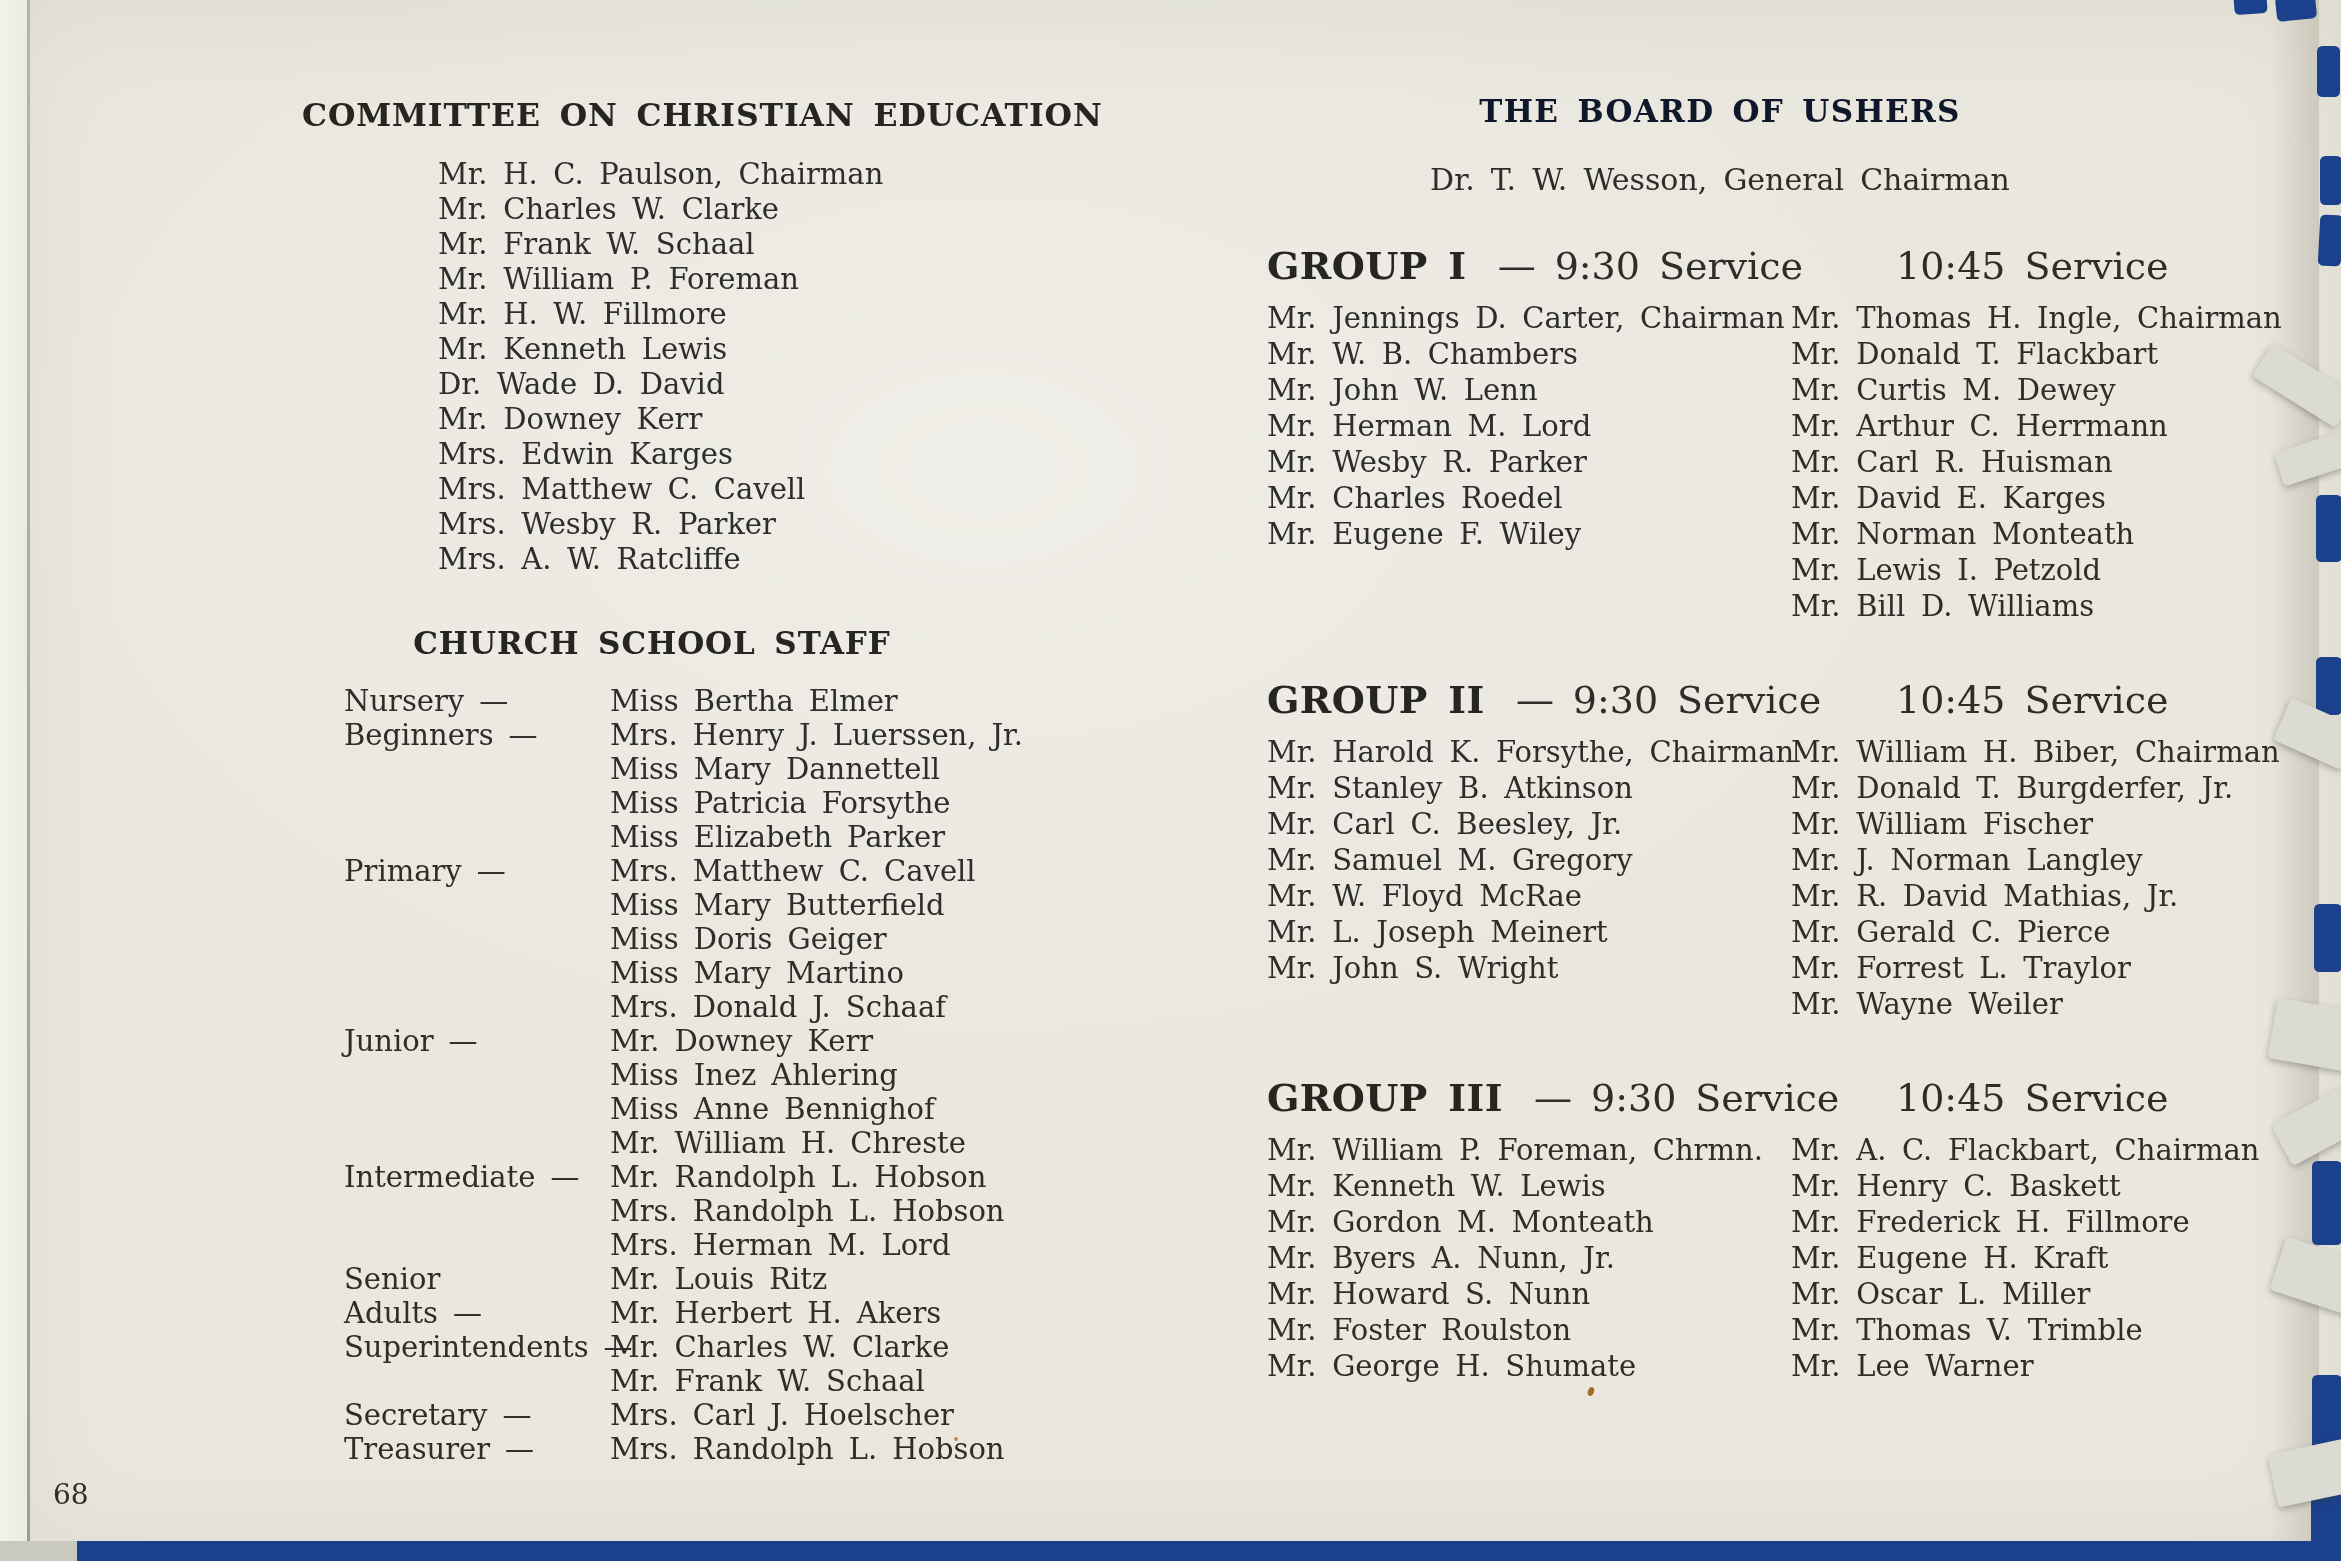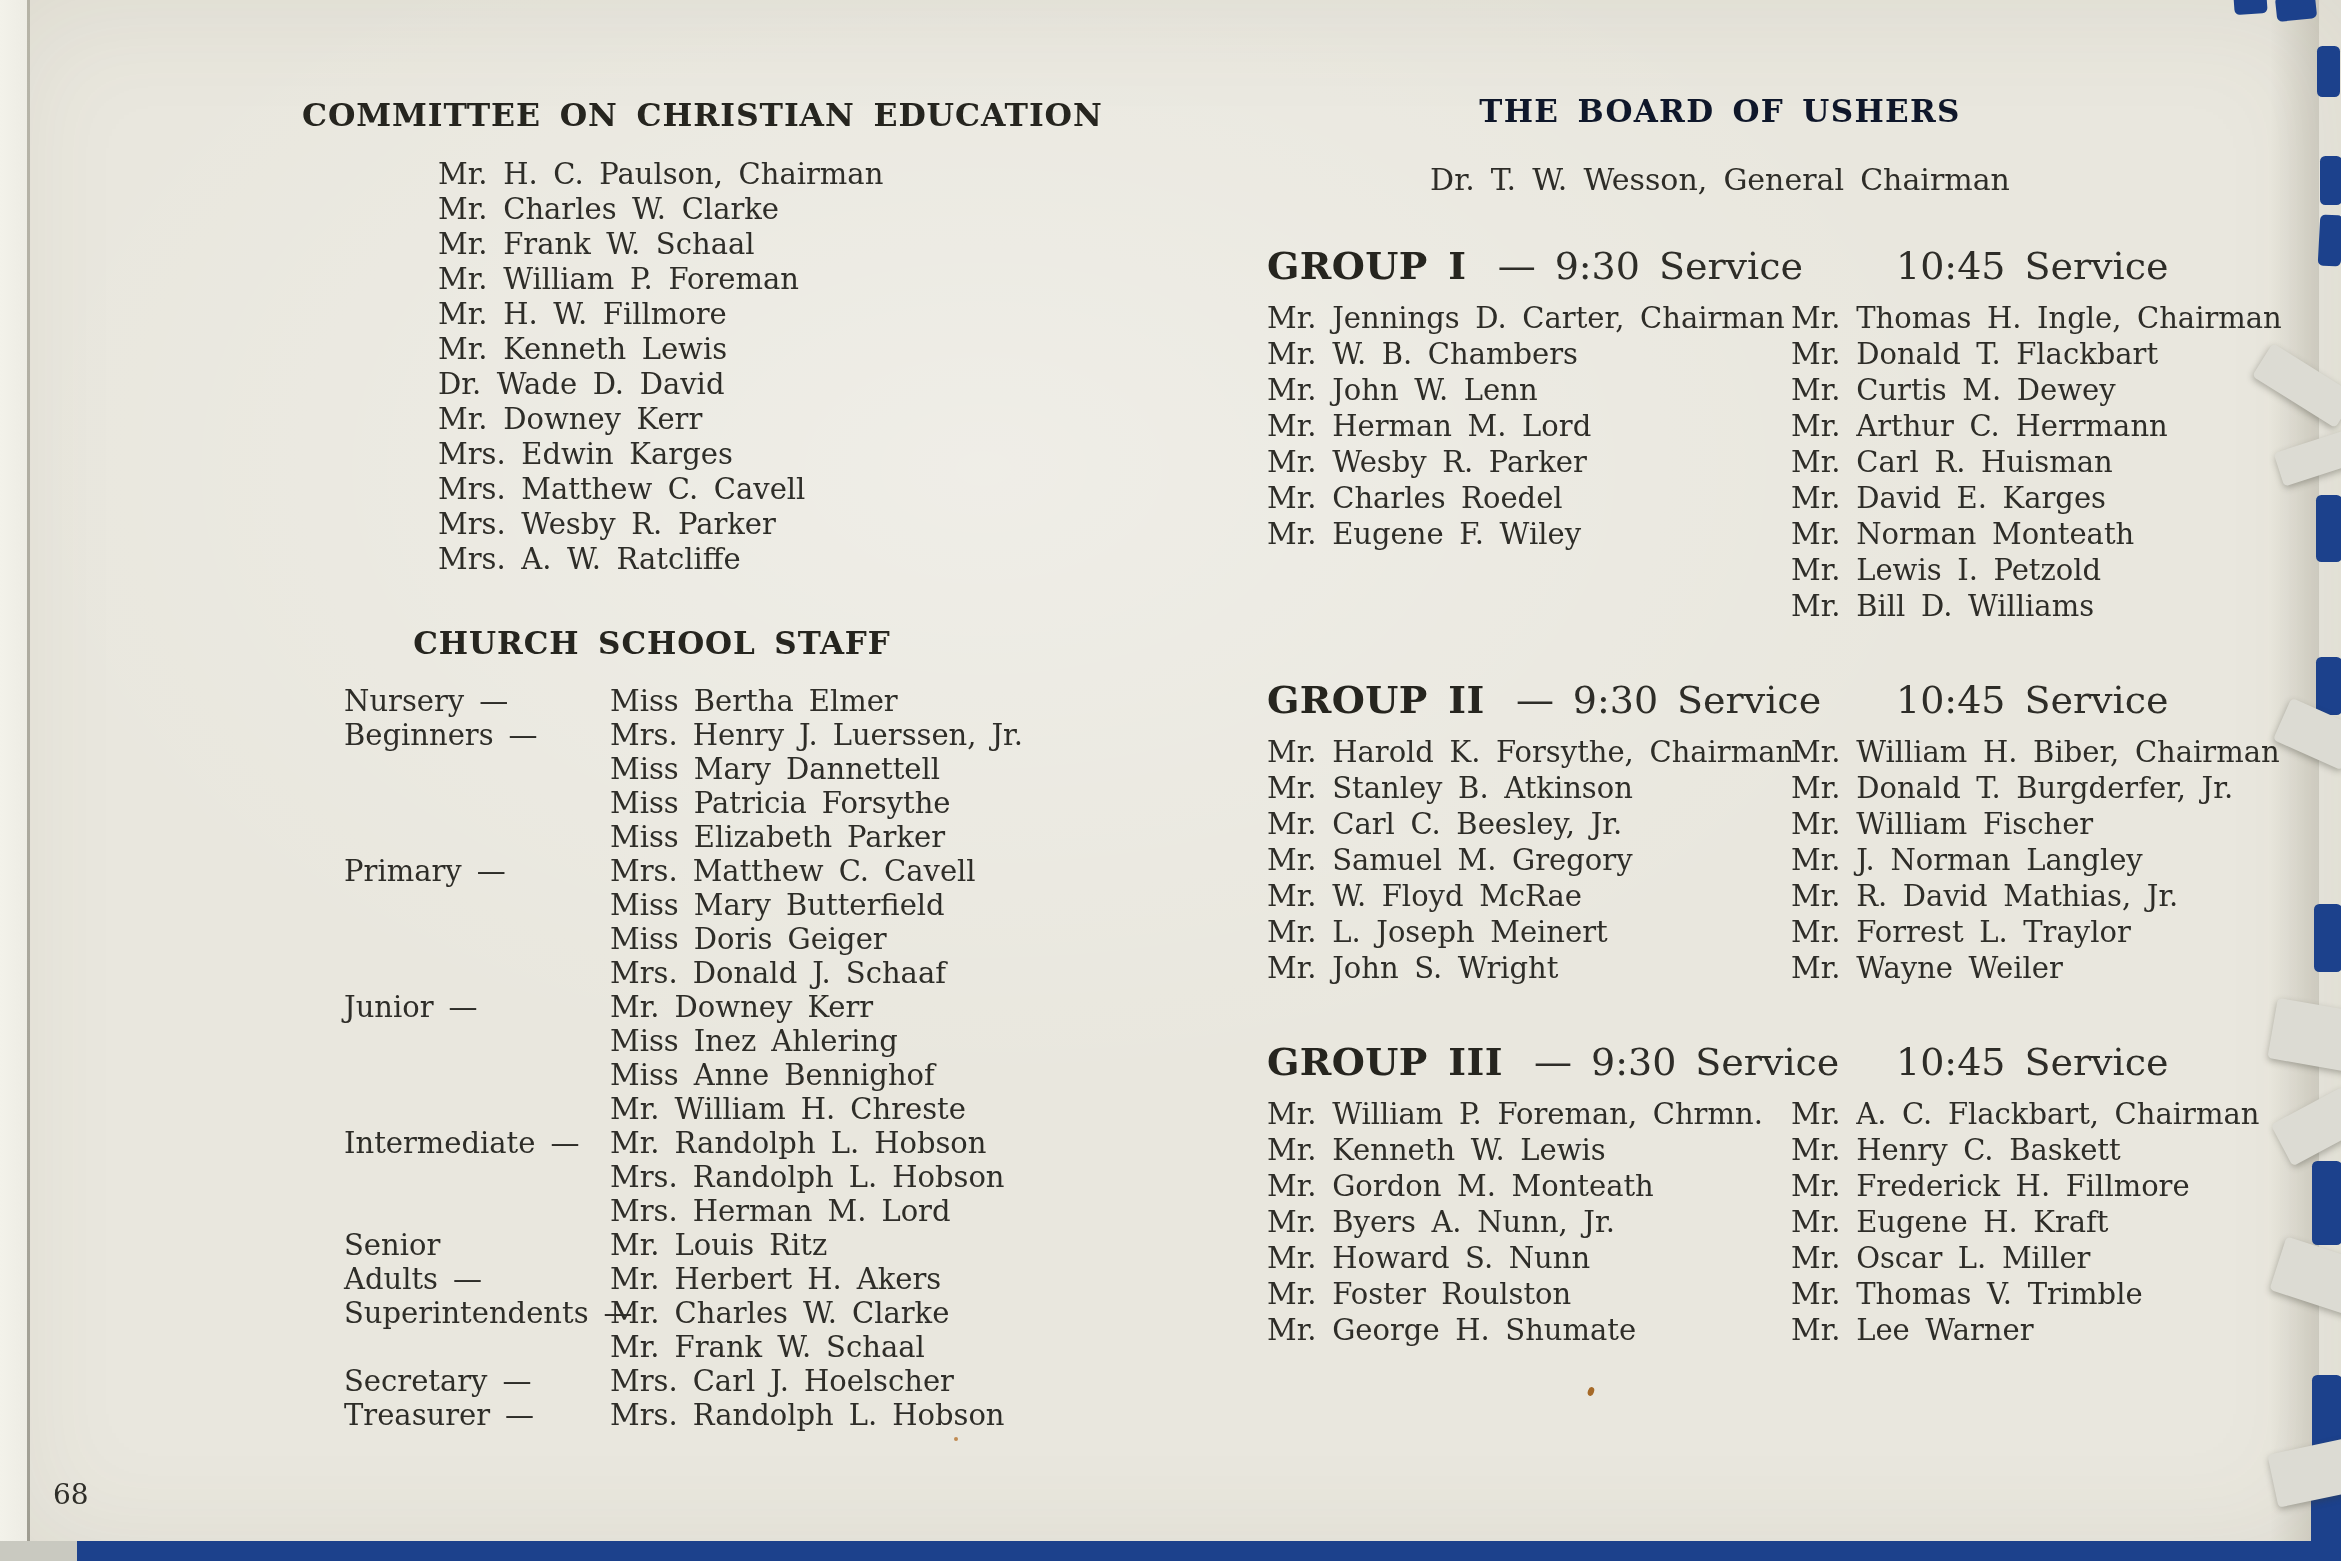--- a/index.html
+++ b/index.html
@@ -162,20 +162,24 @@
         <div class="staff-line">
           <span class="staff-role"></span>
           <span class="staff-name">Miss Mary Butterfield</span>
         </div>
 
         <div class="staff-line">
           <span class="staff-role"></span>
           <span class="staff-name">Miss Doris Geiger</span>
         </div>
 
+        <div class="staff-line">
+          <span class="staff-role"></span>
+          <span class="staff-name">Miss Mary Martino</span>
+        </div>
 
         <div class="staff-line">
           <span class="staff-role"></span>
           <span class="staff-name">Mrs. Donald J. Schaaf</span>
         </div>
 
         <div class="staff-line">
           <span class="staff-role">Junior —</span>
           <span class="staff-name">Mr. Downey Kerr</span>
         </div>
@@ -296,20 +300,21 @@
               <li>Mr. L. Joseph Meinert</li>
               <li>Mr. John S. Wright</li>
             </ul>
             <ul class="g-col g-col-b">
 
             <li>Mr. William H. Biber, Chairman</li>
               <li>Mr. Donald T. Burgderfer, Jr.</li>
               <li>Mr. William Fischer</li>
               <li>Mr. J. Norman Langley</li>
               <li>Mr. R. David Mathias, Jr.</li>
+              <li>Mr. Gerald C. Pierce</li>
               <li>Mr. Forrest L. Traylor</li>
               <li>Mr. Wayne Weiler</li>
             </ul>
           </div>
         </section>
 
         <section class="group">
           <div class="g-head">
             <span class="g-name">GROUP III</span>
             <span class="g-first">— 9:30 Service</span>

